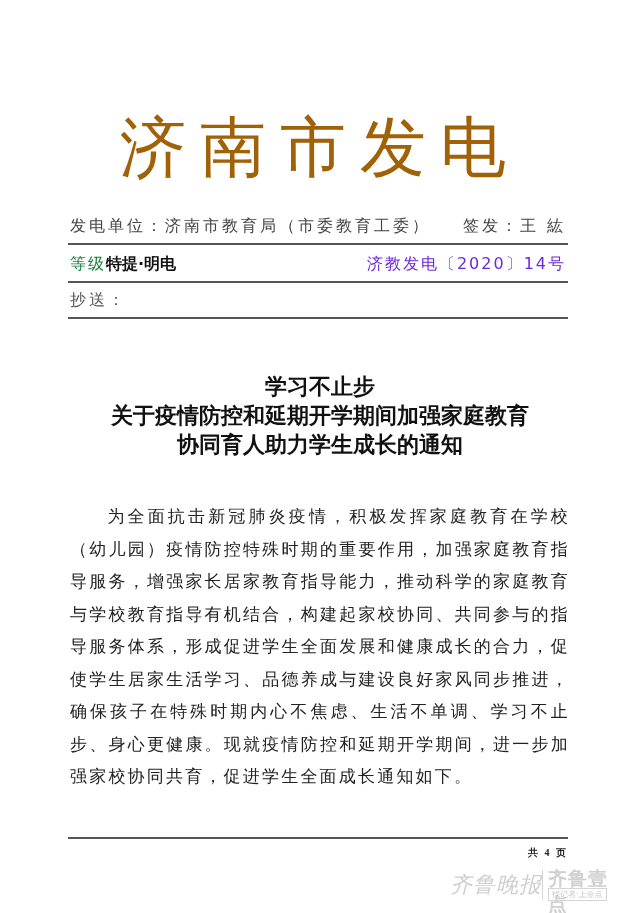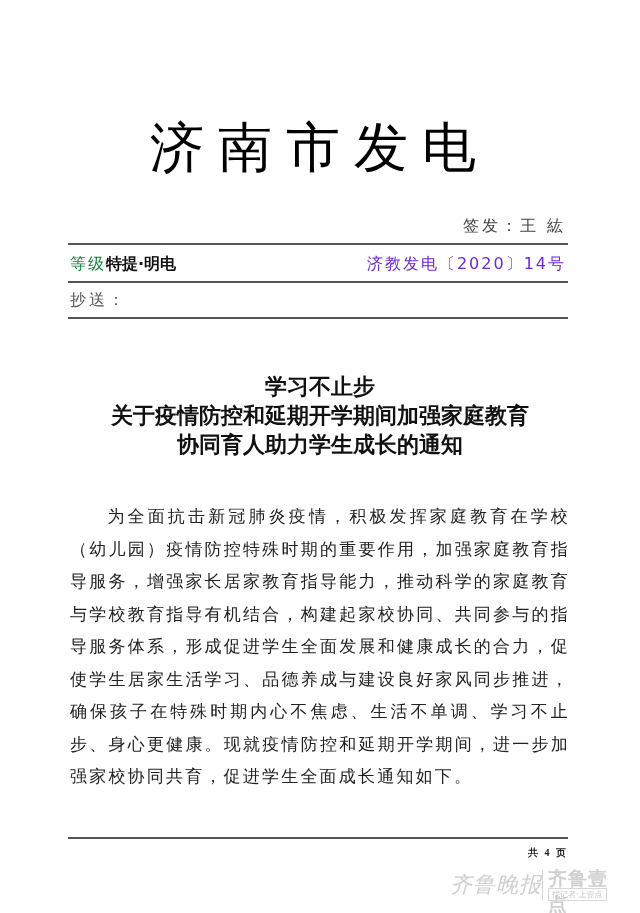--- a/index.html
+++ b/index.html
@@ -1,20 +1,20 @@
 <!DOCTYPE html>
 <html><head>
   <meta charset="utf-8">
   <style>
     html, body { margin: 0; padding: 0; background: #ffffff; }
     body { width: 640px; height: 913px; position: relative; overflow: hidden;
            font-family: "DejaVu Serif", "Liberation Serif", serif; color: #222; }
     .masthead { position: absolute; top: 108px; left: 0; width: 640px; text-align: center;
-                font-family: "DejaVu Serif", serif; font-size: 54px; letter-spacing: 14px;
-                color: #000000; line-height: 80px; }
+                font-family: "DejaVu Serif", serif; font-size: 66px; letter-spacing: 14px;
+                color: #a16207; line-height: 80px; }
     .hdr-row { position: absolute; left: 68px; width: 500px; height: 30px;
                border-bottom: 2px solid #555; font-size: 16px; line-height: 30px;
                font-family: "DejaVu Sans", sans-serif; }
     .hdr-row .l { position: absolute; left: 2px; bottom: 2px; }
     .hdr-row .r { position: absolute; right: 2px; bottom: 2px; }
     .row1 { top: 213px; color: #444; letter-spacing: 3px; }
     .row2 { top: 251px; }
     .row3 { top: 287px; color: #555; letter-spacing: 3px; }
     .grade-label { color: #15803d; letter-spacing: 2px; }
     .grade-val { color: #111; font-weight: bold; }
@@ -41,20 +41,21 @@
                 font-family: "DejaVu Sans", sans-serif; color: #d0d0d0; letter-spacing: 1px; }
     .wm-tag { position: absolute; left: 98px; top: 22px; font-size: 8px; border: 1px solid #d5d5d5;
               padding: 0 3px; color: #c5c5c5; font-family: "DejaVu Sans", sans-serif; }
   </style>
 </head>
 <body>
 
 <div class="masthead">济南市发电</div>
 
 <div class="hdr-row row1">
+  <span class="l"><span>发电单位：</span><span>济南市教育局（市委教育工委）</span></span>
   <span class="r"><span>签发：</span><span>王 紘</span></span>
 </div>
 
 <div class="hdr-row row2">
   <span class="l"><span class="grade-label">等级</span><span class="grade-val">特提·明电</span></span>
   <span class="r docno">济教发电〔2020〕14号</span>
 </div>
 
 <div class="hdr-row row3">
   <span class="l">抄送：</span>

